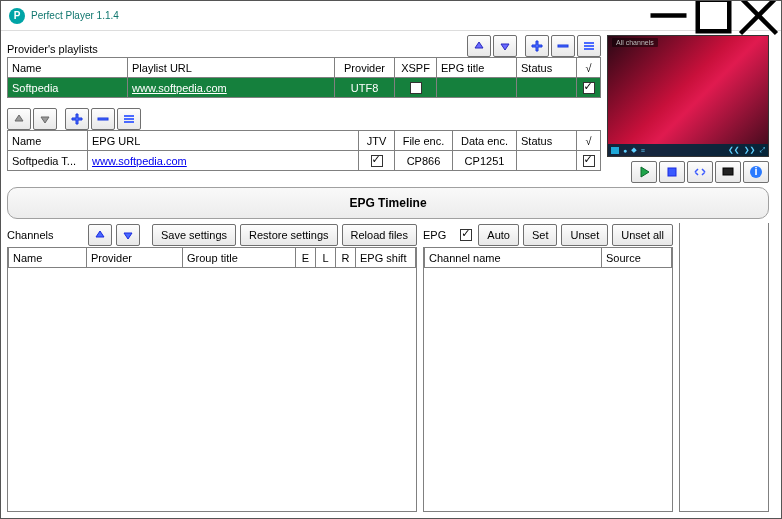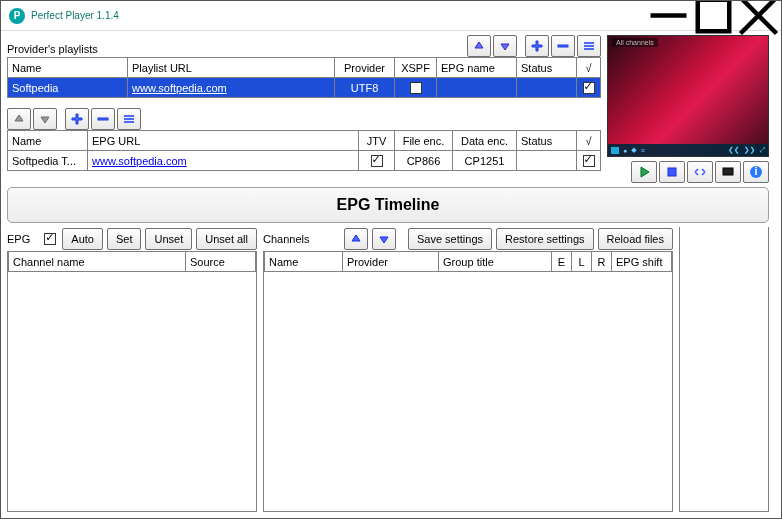--- a/index.html
+++ b/index.html
@@ -16,39 +16,39 @@
 
 .sectionhead { display: flex; align-items: flex-end; height: 22px; }
 .sectionhead .label { flex: 1; font-size: 11px; padding-bottom: 2px; }
 .iconrow { display: flex; gap: 2px; }
 .iconbtn { width: 24px; height: 22px; border: 1px solid #707070; background: linear-gradient(#fdfdfd,#e8e8e8); display: flex; align-items: center; justify-content: center; border-radius: 2px; }
 .iconbtn svg { width: 14px; height: 14px; }
 
 table.grid { border-collapse: collapse; width: 100%; table-layout: fixed; }
 table.grid th, table.grid td { border: 1px solid #808080; padding: 2px 4px; height: 20px; text-align: left; font-weight: normal; overflow: hidden; white-space: nowrap; text-overflow: ellipsis; }
 table.grid th { background: #fff; }
-tr.sel td { background: #1d4ed8; color: #fff; }
+tr.sel td { background: #15803d; color: #fff; }
 tr.sel td a { color: #fff; }
 .center { text-align: center !important; }
 .checkbox { display: inline-block; width: 12px; height: 12px; border: 1px solid #333; background: #fff; vertical-align: middle; position: relative; }
 .checkbox.checked::after { content: "✓"; position: absolute; top: -3px; left: 0; font-size: 11px; color: #000; }
 tr.sel .checkbox { background:#fff; }
 
 .preview { width: 162px; height: 122px; background: linear-gradient(135deg,#2a0815 0%,#c8103b 45%,#e01a4f 55%,#3a0a1a 100%); border: 1px solid #333; position: relative; }
 .preview .topbar { position:absolute; top:0; left:0; right:0; height:12px; display:flex; align-items:center; padding:0 4px; }
 .preview .topbar .chip { background:rgba(0,0,0,.45); color:#bbb; font-size:7px; padding:1px 4px; border-radius:1px; }
 .preview .bottombar { position:absolute; bottom:0; left:0; right:0; height:12px; background:rgba(0,40,60,.9); display:flex; align-items:center; gap:4px; padding:0 3px; }
 .preview .bottombar .pb { width:8px; height:7px; background:#1fa8d8; }
 .preview .bottombar .sp { flex:1; }
 .preview .bottombar .dot { color:#5fd0ff; font-size:7px; }
 .controlrow { display: flex; gap: 2px; margin-top: 4px; justify-content: flex-end; }
 .ctrlbtn { width: 26px; height: 22px; border: 1px solid #707070; background: linear-gradient(#fdfdfd,#e8e8e8); display: flex; align-items: center; justify-content: center; border-radius: 2px; }
 .ctrlbtn svg { width: 14px; height: 14px; }
 
-.timeline { border: 1px solid #a0a0a0; background: linear-gradient(#f9f9f9,#ececec); padding: 8px; text-align: center; font-weight: bold; font-size: 16px; border-radius: 5px; }
+.timeline { border: 1px solid #a0a0a0; background: linear-gradient(#f9f9f9,#ececec); padding: 8px; text-align: center; font-weight: bold; font-size: 12px; border-radius: 10px; }
 
 .bottom { flex: 1; display: flex; gap: 6px; min-height: 0; }
 .panel { display: flex; flex-direction: column; min-height: 0; }
 .panelhead { display: flex; align-items: center; gap: 4px; height: 24px; }
 .panelhead .lbl { font-size: 11px; }
 .panelhead .flex { flex: 1; }
 .btn { border: 1px solid #707070; background: linear-gradient(#fdfdfd,#e8e8e8); padding: 2px 8px; height: 22px; border-radius: 2px; font-size: 11px; }
 .panelbody { flex: 1; border: 1px solid #808080; border-top: none; overflow: hidden; }
 .panelbody table.grid th { border-top: 1px solid #808080; }
 .panelbody .empty { height: 100%; }
@@ -135,21 +135,21 @@
               <col style="width:80px">
               <col style="width:60px">
               <col style="width:24px">
             </colgroup>
           <thead>
               <tr>
             <th>Name</th>
             <th>Playlist URL</th>
             <th class="center">Provider</th>
             <th class="center">XSPF</th>
-            <th>EPG name</th>
+            <th>EPG title</th>
             <th>Status</th>
             <th class="center">√</th>
           </tr>
             </thead>
           <tbody>
             <tr class="sel">
               <td>Softpedia</td>
               <td><a class="link">www.softpedia.com</a></td>
               <td class="center">UTF8</td>
               <td class="center"><span class="checkbox"></span></td>
@@ -275,47 +275,20 @@
             </svg>
           </div>
       </div>
     </div>
   </div>
 
   <div class="timeline">EPG Timeline</div>
 
   <div class="bottom">
 
-    <div class="panel col-epg">
-      <div class="panelhead">
-        <span class="lbl">EPG</span>
-        <span class="flex"></span>
-        <span class="checkbox checked" style="margin-right:2px"></span>
-        <button class="btn">Auto</button>
-        <button class="btn">Set</button>
-        <button class="btn">Unset</button>
-        <button class="btn">Unset all</button>
-      </div>
-      <div class="panelbody">
-        <table class="grid">
-          <colgroup>
-              <col>
-              <col style="width:70px">
-            </colgroup>
-          <thead>
-              <tr>
-            <th>Channel name</th>
-            <th>Source</th>
-          </tr>
-            </thead>
-        </table>
-        <div class="empty"></div>
-      </div>
-    </div>
-
     <div class="panel col-channels">
       <div class="panelhead">
         <span class="lbl">Channels</span>
         <span class="flex"></span>
         <div class="iconbtn">
             <svg viewBox="0 0 14 14">
               <path d="M7 3 L11 9 L3 9 Z" fill="#4a6aff" stroke="#1a2adf"></path>
             </svg>
           </div>
         <div class="iconbtn">
@@ -348,19 +321,46 @@
             <th class="center">L</th>
             <th class="center">R</th>
             <th>EPG shift</th>
           </tr>
             </thead>
         </table>
         <div class="empty"></div>
       </div>
     </div>
 
+    <div class="panel col-epg">
+      <div class="panelhead">
+        <span class="lbl">EPG</span>
+        <span class="flex"></span>
+        <span class="checkbox checked" style="margin-right:2px"></span>
+        <button class="btn">Auto</button>
+        <button class="btn">Set</button>
+        <button class="btn">Unset</button>
+        <button class="btn">Unset all</button>
+      </div>
+      <div class="panelbody">
+        <table class="grid">
+          <colgroup>
+              <col>
+              <col style="width:70px">
+            </colgroup>
+          <thead>
+              <tr>
+            <th>Channel name</th>
+            <th>Source</th>
+          </tr>
+            </thead>
+        </table>
+        <div class="empty"></div>
+      </div>
+    </div>
+
     <div class="panel col-logos">
       <div class="panelbody">
         <div class="empty"></div>
       </div>
     </div>
   </div>
 </div>
 
 </body></html>

